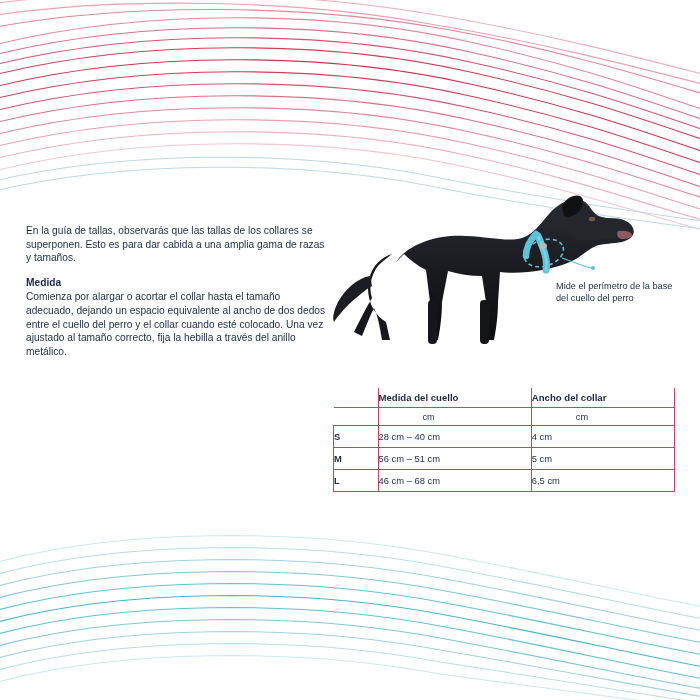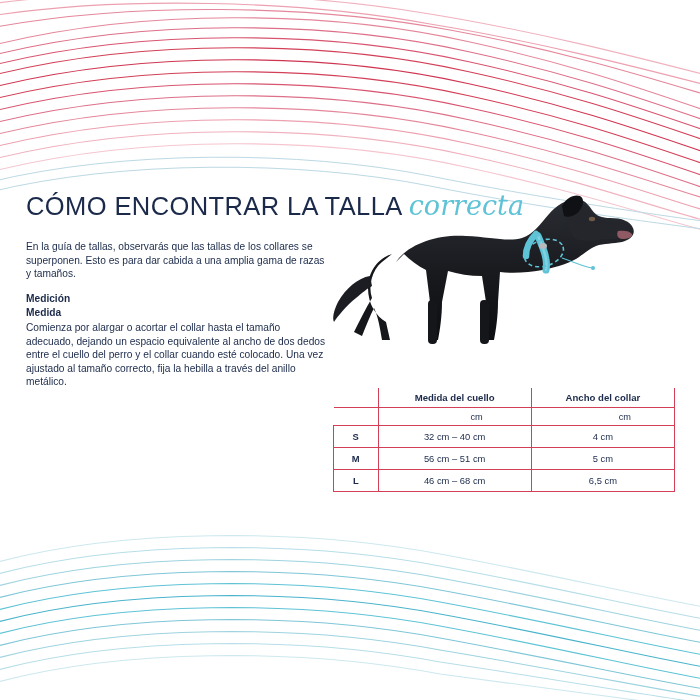--- a/index.html
+++ b/index.html
@@ -60,21 +60,21 @@
     font-family: "DejaVu Serif", serif;
     font-style: italic;
     font-size: 27px;
     color: #5ec3d6;
     letter-spacing: 0px;
   }
 
   .body-col {
     position: absolute;
     left: 26px;
-    top: 240px;
+    top: 224px;
     width: 300px;
     color: #1b2a4a;
     font-size: 10.2px;
     line-height: 13.6px;
   }
   .body-col p {
     margin: 0 0 11px 0;
   }
   .body-col h3 {
     margin: 0 0 1px 0;
@@ -112,21 +112,21 @@
     width: 342px;
   }
   table.sizes {
     border-collapse: collapse;
     width: 342px;
     font-size: 9.4px;
     color: #1b2a4a;
   }
   table.sizes td, table.sizes th {
     border: 1px solid #d23f57;
-    text-align: center;
+    text-align: left;
     padding: 0;
     height: 21px;
     font-weight: normal;
   }
   table.sizes th {
     font-weight: bold;
     font-size: 9.6px;
     height: 19px;
   }
   table.sizes tr.units td {
@@ -188,25 +188,23 @@
         <path d="M-10,202 C120,166 300,166 440,192 C560,210 650,226 710,234" stroke="#b7dee8"></path>
         <path d="M-10,214 C120,178 300,178 440,204 C560,220 650,232 710,240" stroke="#cde8ef"></path>
         <path d="M-10,106 C120,70 300,70 440,96 C560,118 650,140 710,150" stroke="#b7dee8"></path>
         <path d="M-10,94 C120,58 300,58 440,84 C560,106 650,128 710,138" stroke="#cde8ef"></path>
       </g>
     </svg>
   </div>
 
   <div class="content">
 
-    <div class="title"><span>CÓMO ENCONTRAR LA TALLA </span><span class="accent">correcta</span></div>
 
     <div class="body-col">
       <p class="para-tight">En la guía de tallas, observarás que las tallas de los collares se superponen. Esto es para dar cabida a una amplia gama de razas y tamaños.</p>
-      <h3>Medición</h3>
       <h3>Medida</h3>
       <p>Comienza por alargar o acortar el collar hasta el tamaño adecuado, dejando un espacio equivalente al ancho de dos dedos entre el cuello del perro y el collar cuando esté colocado. Una vez ajustado al tamaño correcto, fija la hebilla a través del anillo metálico.</p>
     </div>
 
     <div class="photo">
       <svg width="345" height="190" viewBox="0 0 345 190" xmlns="http://www.w3.org/2000/svg">
         <defs>
           <linearGradient id="furg" x1="0" y1="0" x2="0" y2="1">
             <stop offset="0%" stop-color="#2a2d33"></stop>
             <stop offset="55%" stop-color="#17191d"></stop>
@@ -249,39 +247,40 @@
           <ellipse cx="213" cy="56" rx="4" ry="3" fill="#b9b9bd"></ellipse>
         </g>
 
         <ellipse cx="214" cy="63" rx="20" ry="13" fill="none" stroke="#5ec3d6" stroke-width="1.6" stroke-dasharray="4 3" transform="rotate(-18 214 63)"></ellipse>
 
         <path d="M232,68 C244,72 252,76 262,78" stroke="#5ec3d6" stroke-width="1.1" fill="none"></path>
         <circle cx="263" cy="78" r="2" fill="#5ec3d6"></circle>
       </svg>
     </div>
 
+    <div class="callout">Mide el perímetro de la base del cuello del perro</div>
 
     <div class="table-wrap">
       <table class="sizes">
         <thead>
           <tr>
             <th class="blank"></th>
             <th class="nb-top">Medida del cuello</th>
             <th class="nb-top">Ancho del collar</th>
           </tr>
           <tr class="units">
             <td class="blank"></td>
             <td>cm</td>
             <td>cm</td>
           </tr>
         </thead>
         <tbody>
           <tr>
             <td class="sizecol">S</td>
-            <td>32 cm – 40 cm</td>
+            <td>28 cm – 40 cm</td>
             <td>4 cm</td>
           </tr>
           <tr>
             <td class="sizecol">M</td>
             <td>56 cm – 51 cm</td>
             <td>5 cm</td>
           </tr>
           <tr>
             <td class="sizecol">L</td>
             <td>46 cm – 68 cm</td>

